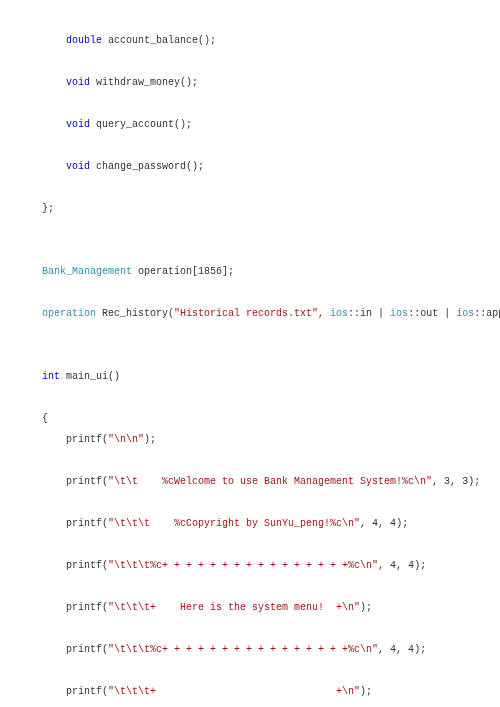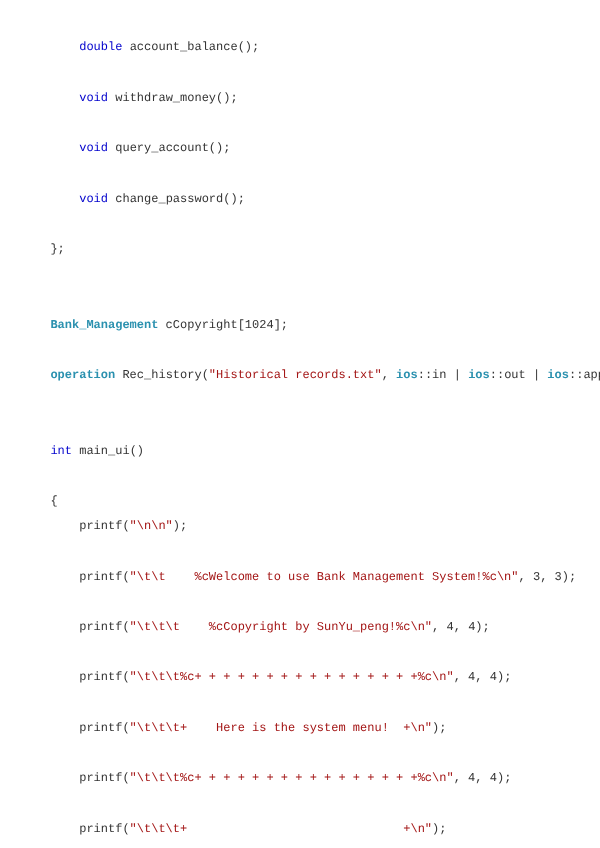--- a/index.html
+++ b/index.html
@@ -12,39 +12,39 @@
     color: #333;
     width: 500px;
     height: 707px;
     overflow: hidden;
   }
   .code {
     padding: 30px 0 0 42px;
     white-space: pre;
   }
   .kw   { color: #0000cc; font-family: Liberation Mono, monospace; }
-  .type { color: #2b91af; font-weight: bold; }
+  .type { color: #2b91af; }
   .str  { color: #a31515; }
   .num  { color: #333; }
 </style>
 </head>
 <body>
 
 <div class="code"><span>    </span><span class="kw">double</span><span> account_balance();</span>
 <span></span>
 <span>    </span><span class="kw">void</span><span> withdraw_money();</span>
 <span></span>
 <span>    </span><span class="kw">void</span><span> query_account();</span>
 <span></span>
 <span>    </span><span class="kw">void</span><span> change_password();</span>
 <span></span>
 <span>};</span>
 <span></span>
 <span></span>
-<span class="type">Bank_Management</span><span> cCopyright[</span><span class="num">1024</span><span>];</span>
+<span class="type">Bank_Management</span><span> operation[</span><span class="num">1856</span><span>];</span>
 <span></span>
 <span class="type">operation</span><span> Rec_history(</span><span class="str">"Historical records.txt"</span><span>, </span><span class="type">ios</span><span>::in | </span><span class="type">ios</span><span>::out | </span><span class="type">ios</span><span>::app);</span>
 <span></span>
 <span></span>
 <span class="kw">int</span><span> main_ui()</span>
 <span></span>
 <span>{</span>
 <span>    printf(</span><span class="str">"\n\n"</span><span>);</span>
 <span></span>
 <span>    printf(</span><span class="str">"\t\t    %cWelcome to use Bank Management System!%c\n"</span><span>, </span><span class="num">3</span><span>, </span><span class="num">3</span><span>);</span>

